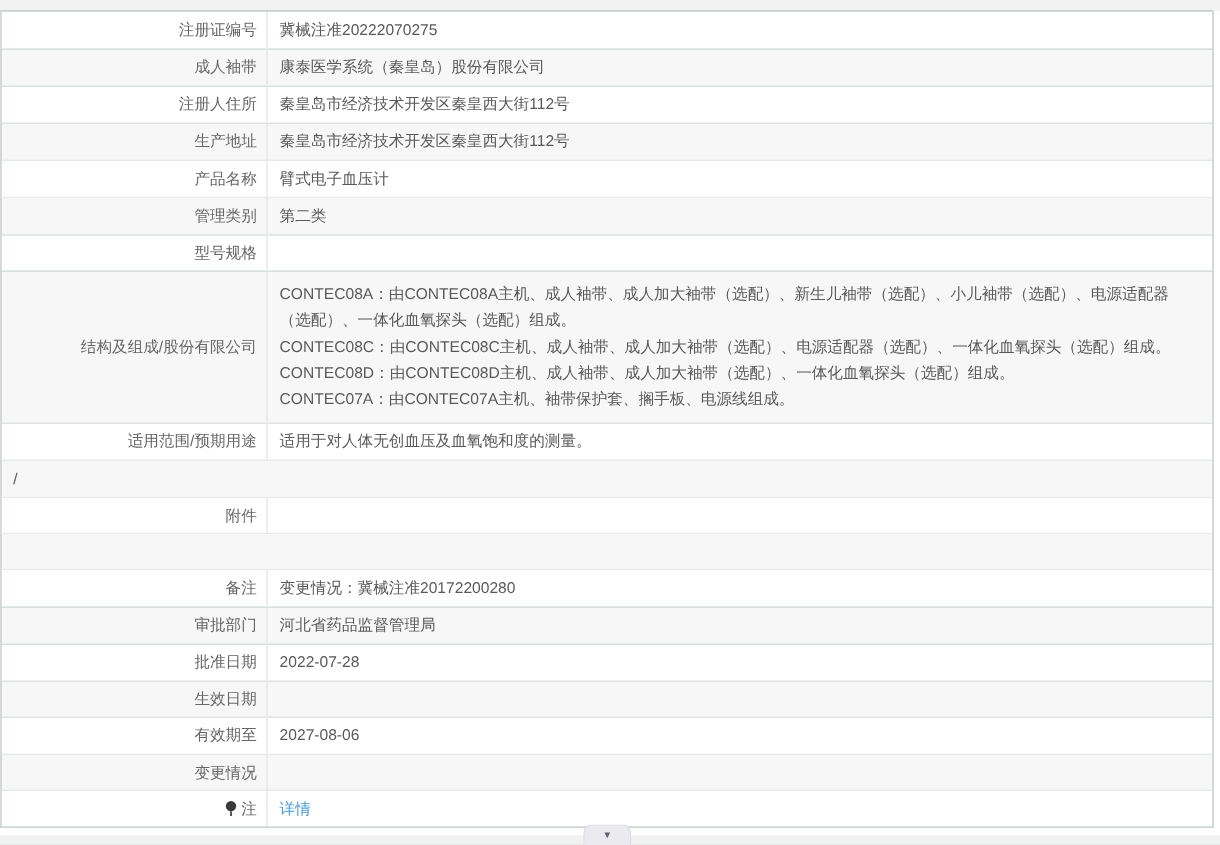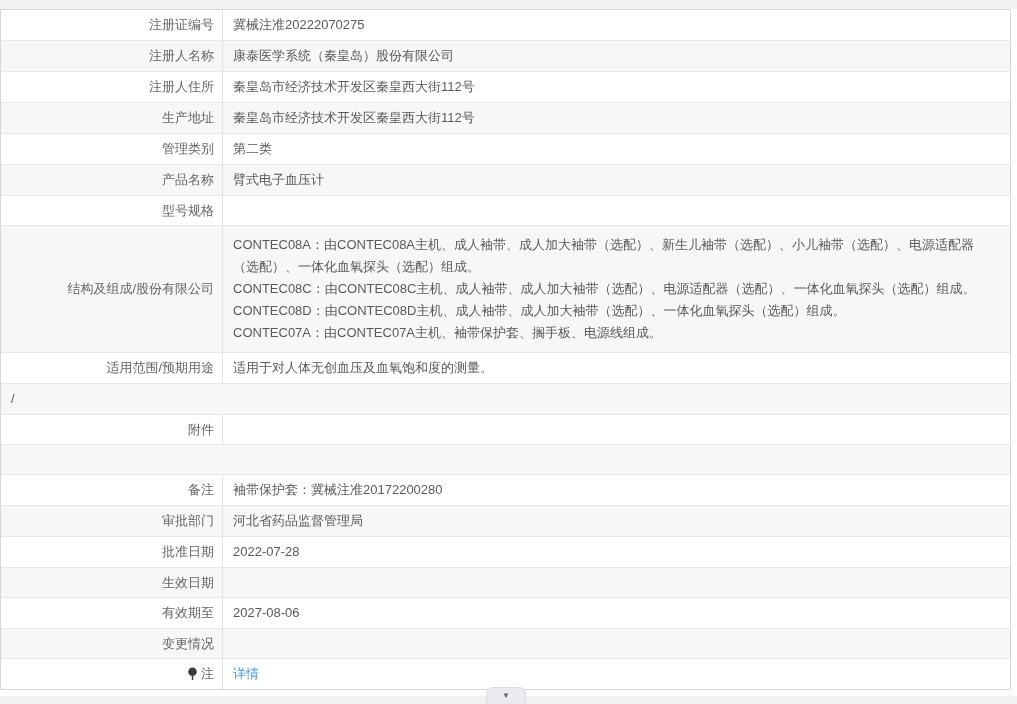--- a/index.html
+++ b/index.html
@@ -107,51 +107,51 @@
 <div class="reg-table" id="reg-table">
   <div class="row">
     <div class="cell-label">
         <span>注册证编号</span>
       </div>
     <div class="cell-value">冀械注准20222070275</div>
   </div>
 
   <div class="row">
     <div class="cell-label">
-        <span>注册人名称</span>
+        <span>成人袖带</span>
       </div>
     <div class="cell-value">康泰医学系统（秦皇岛）股份有限公司</div>
   </div>
 
   <div class="row">
     <div class="cell-label">
         <span>注册人住所</span>
       </div>
     <div class="cell-value">秦皇岛市经济技术开发区秦皇西大街112号</div>
   </div>
 
   <div class="row">
     <div class="cell-label">
         <span>生产地址</span>
       </div>
     <div class="cell-value">秦皇岛市经济技术开发区秦皇西大街112号</div>
   </div>
 
   <div class="row">
     <div class="cell-label">
+        <span>产品名称</span>
+      </div>
+    <div class="cell-value">臂式电子血压计</div>
+  </div>
+
+  <div class="row">
+    <div class="cell-label">
         <span>管理类别</span>
       </div>
     <div class="cell-value">第二类</div>
-  </div>
-
-  <div class="row">
-    <div class="cell-label">
-        <span>产品名称</span>
-      </div>
-    <div class="cell-value">臂式电子血压计</div>
   </div>
 
   <div class="row">
     <div class="cell-label">
         <span>型号规格</span>
       </div>
   </div>
 
   <div class="row multiline">
     <div class="cell-label">
@@ -182,21 +182,21 @@
   </div>
 
   <div class="row">
     <div class="cell-value"></div>
   </div>
 
   <div class="row">
     <div class="cell-label">
         <span>备注</span>
       </div>
-    <div class="cell-value">袖带保护套：冀械注准20172200280</div>
+    <div class="cell-value">变更情况：冀械注准20172200280</div>
   </div>
 
   <div class="row">
     <div class="cell-label">
         <span>审批部门</span>
       </div>
     <div class="cell-value">河北省药品监督管理局</div>
   </div>
 
   <div class="row">

